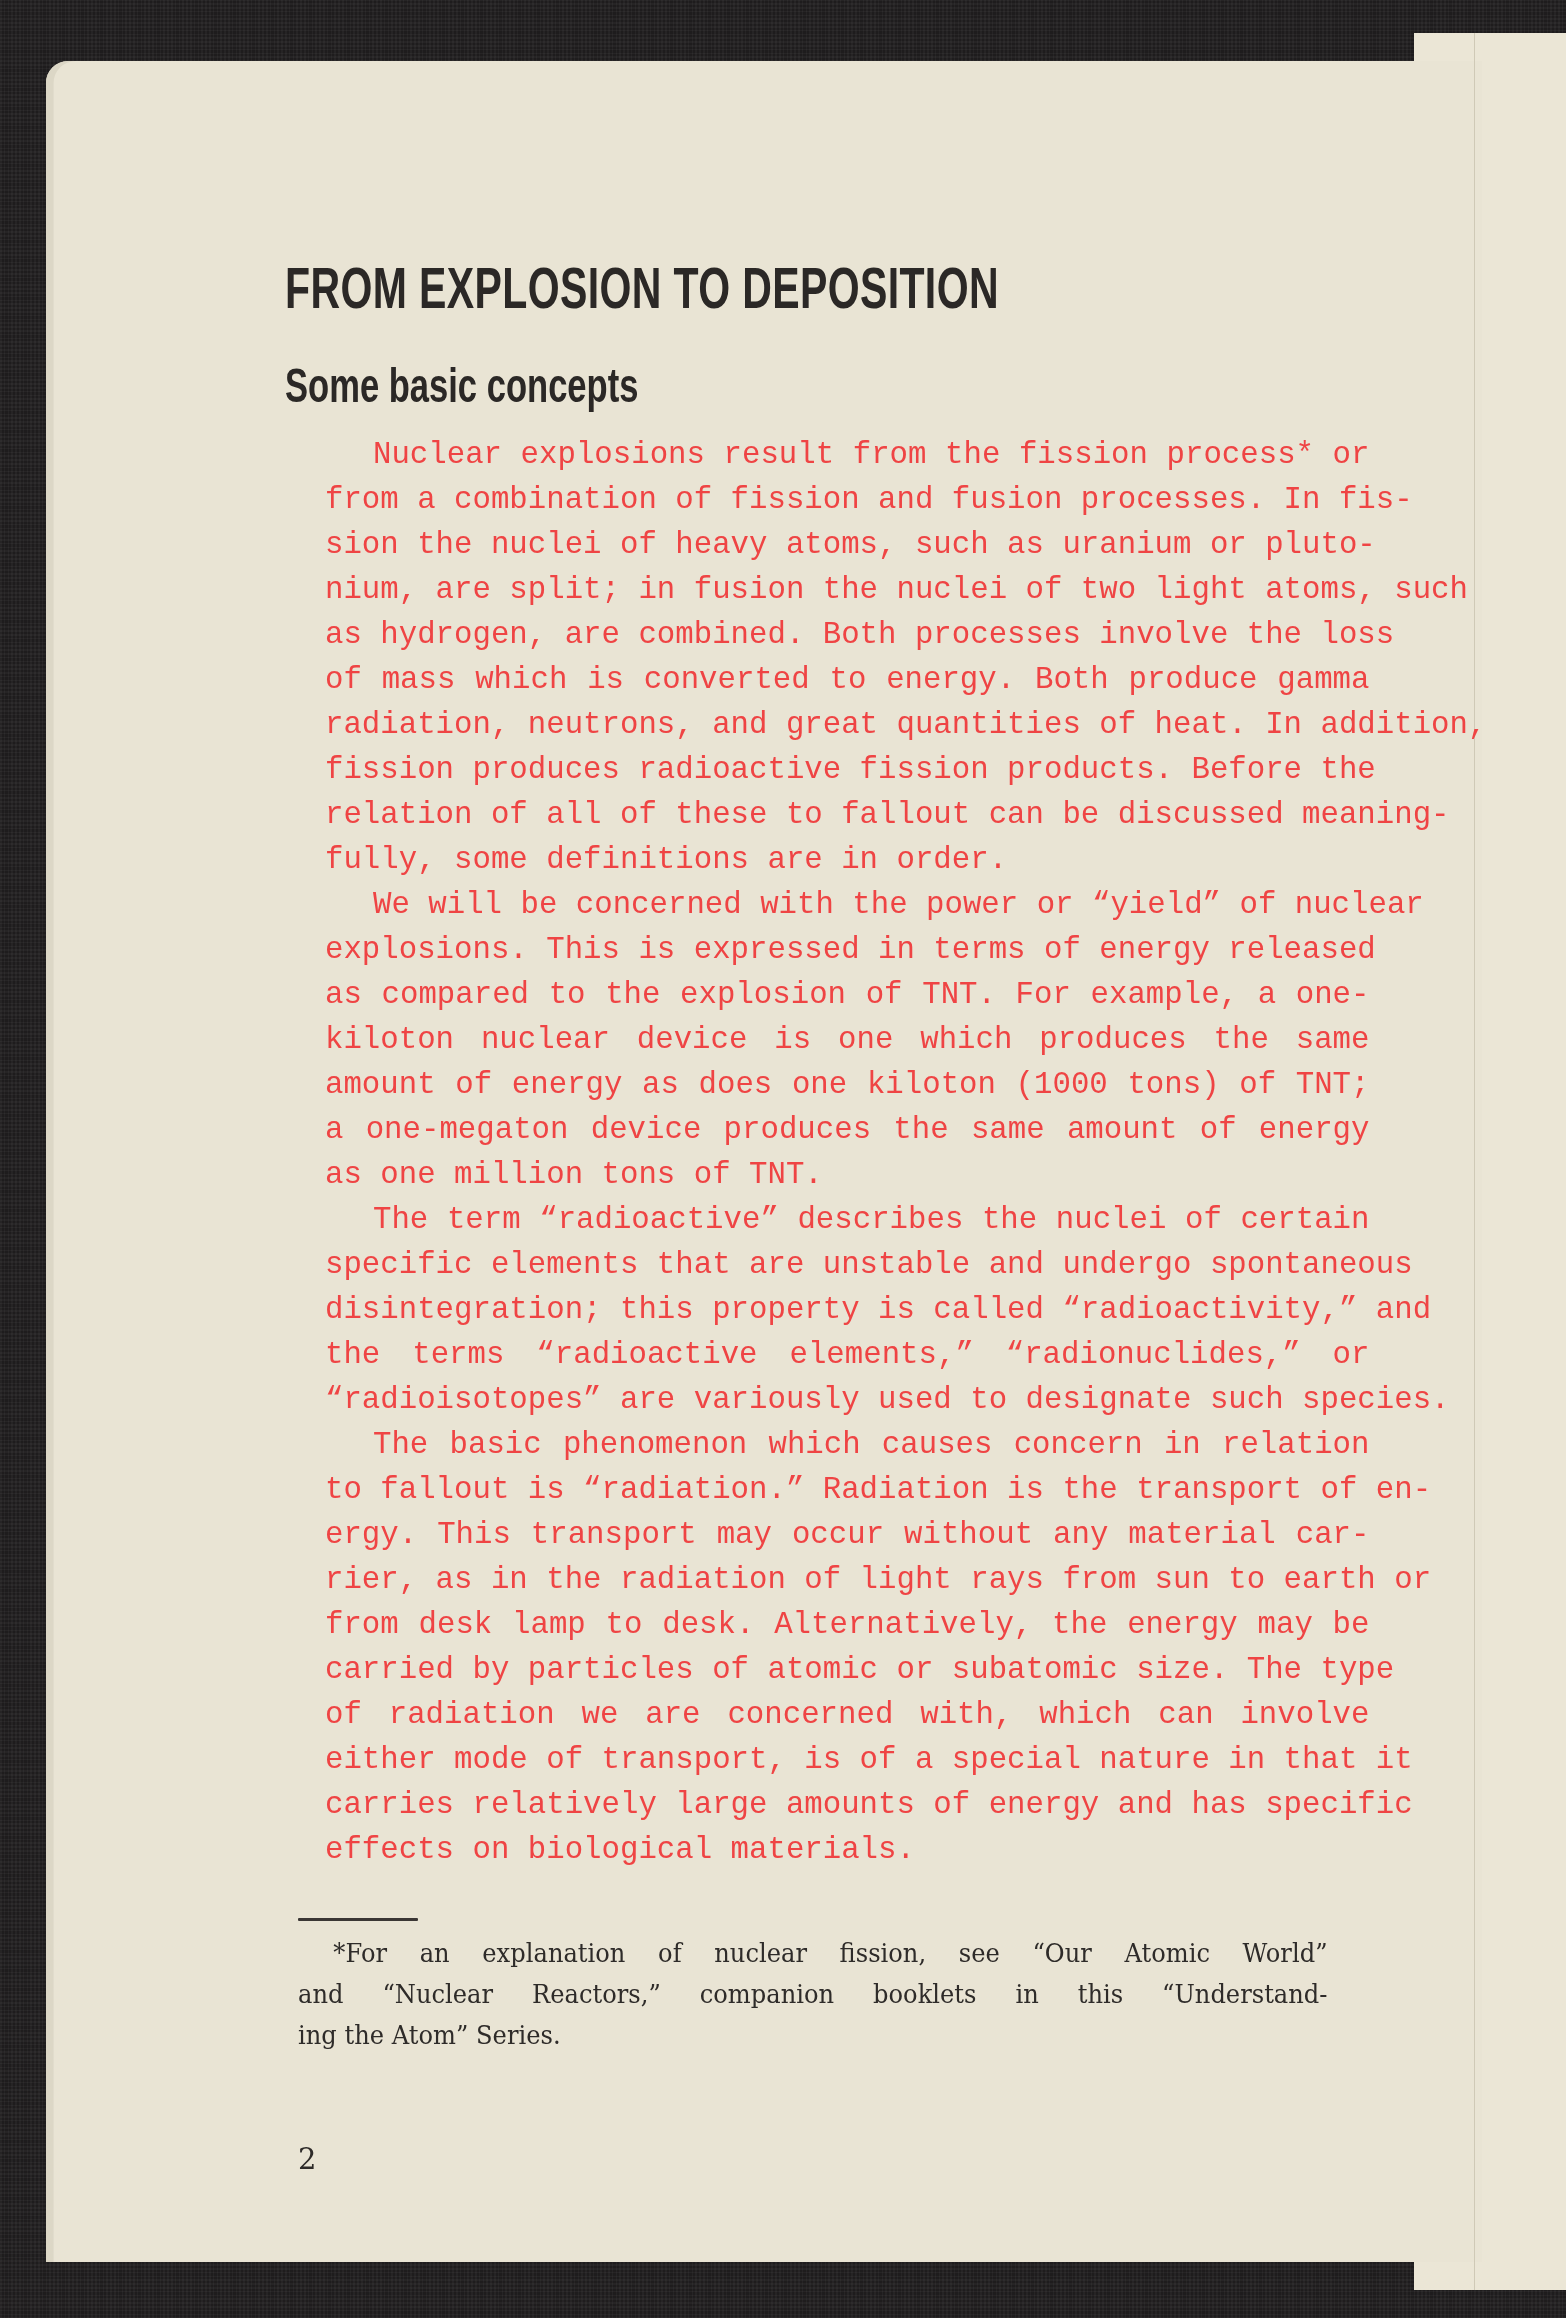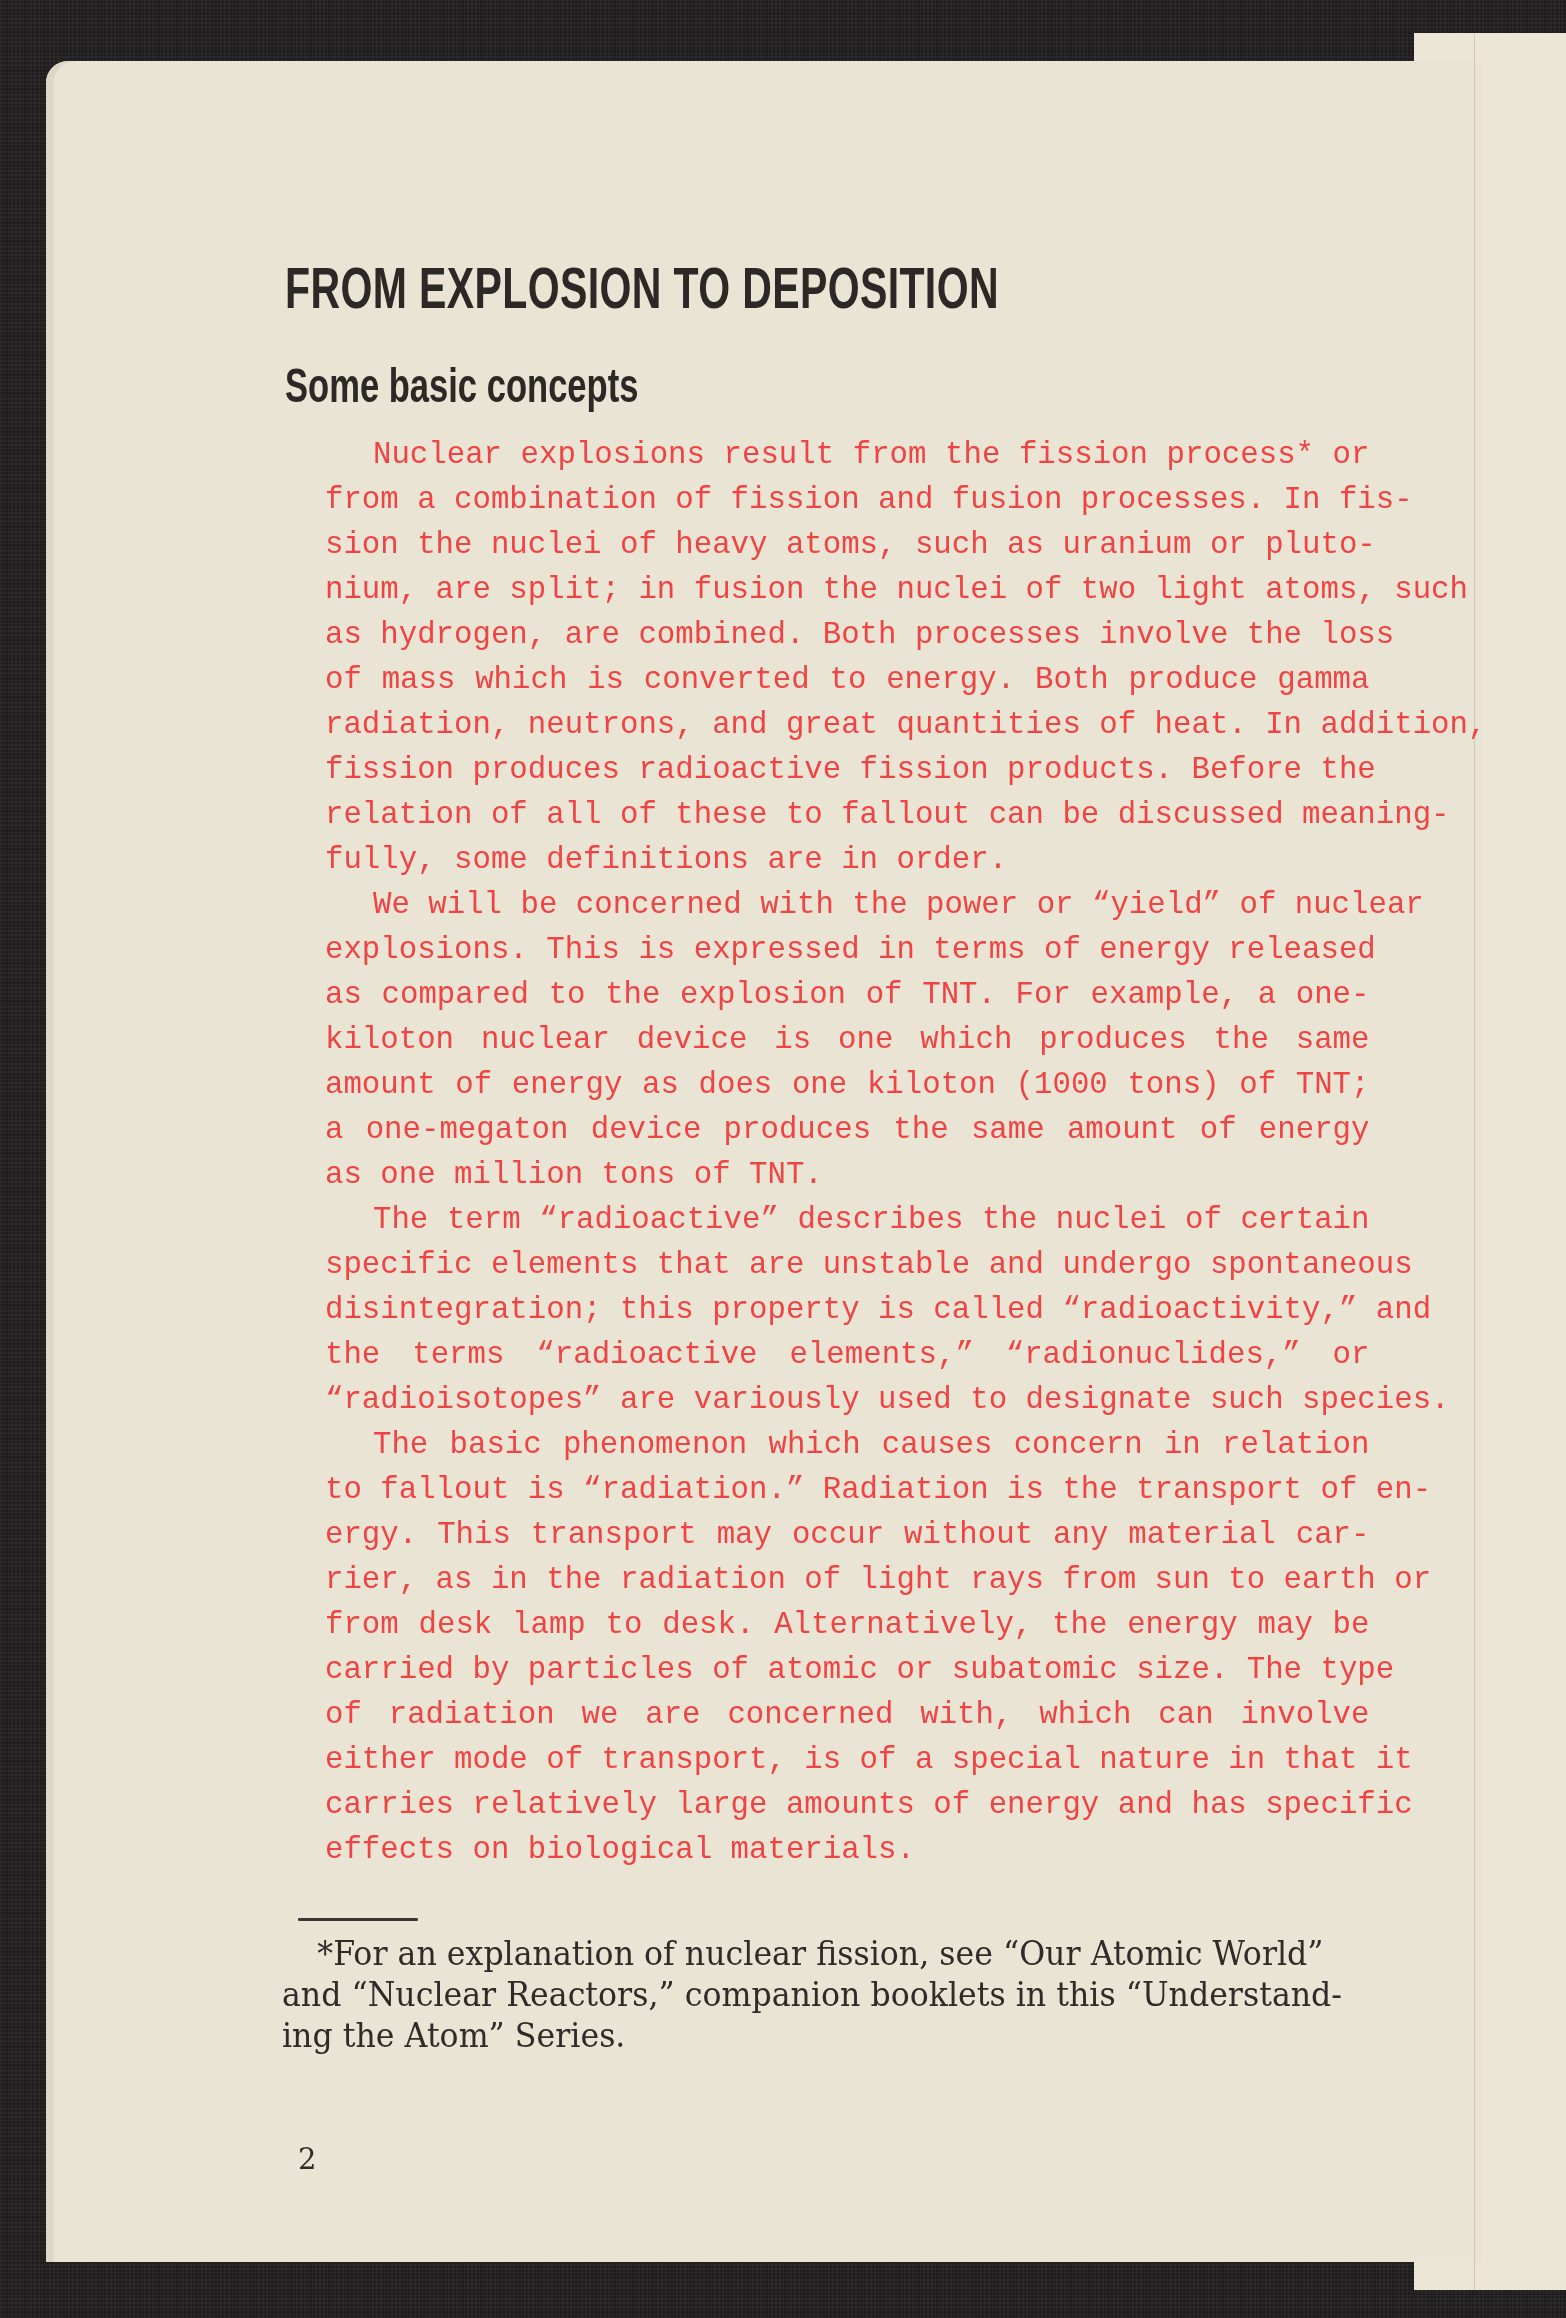--- a/index.html
+++ b/index.html
@@ -48,22 +48,22 @@
     transform: scaleX(0.96); transform-origin: left center;
     width: 1088px;
   }
   .line.last { text-align-last: left; }
   .line.indent { padding-left: 50px; width: 1038px; }
   .footnote-rule {
     position: absolute; left: 298px; top: 1918px; width: 120px; height: 3.3px;
     background: #3a3634; border-radius: 1.1px;
   }
   .footnote {
-    position: absolute; left: 282px; top: 1933px; width: 1030px;
-    font-family: "DejaVu Serif", serif; font-size: 34px; color: #2e2b29;
+    position: absolute; left: 298px; top: 1933px; width: 1030px;
+    font-family: "DejaVu Serif", serif; font-size: 26px; color: #2e2b29;
   }
   .fline {
     height: 41px; line-height: 41px; white-space: nowrap;
     text-align: justify; text-align-last: justify;
     transform: scaleX(0.93); transform-origin: left center; width: 1107px;
   }
   .fline.indent { padding-left: 38px; width: 1069px; }
   .fline.last { text-align-last: left; }
   .page-number {
     position: absolute; left: 298px; top: 2142px;

